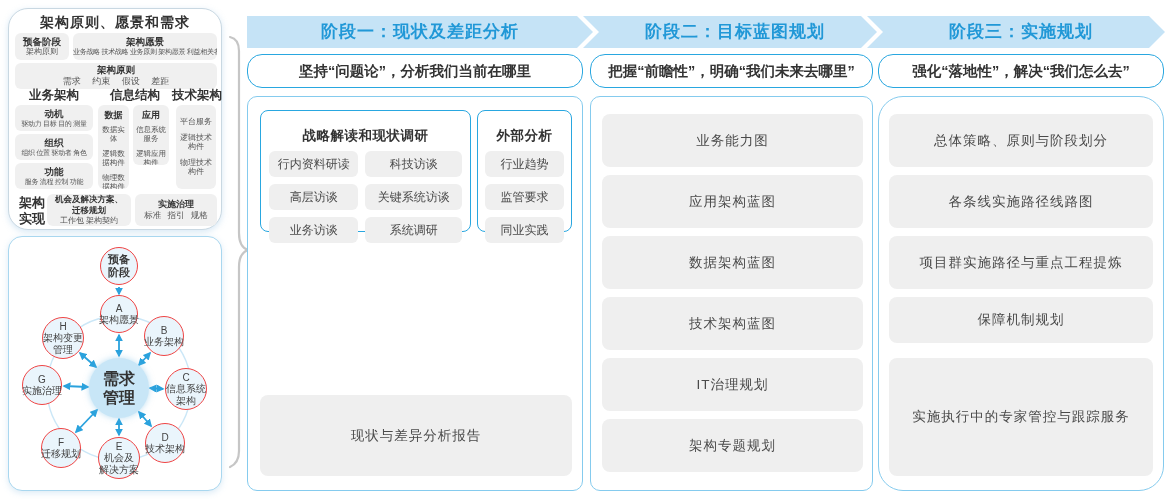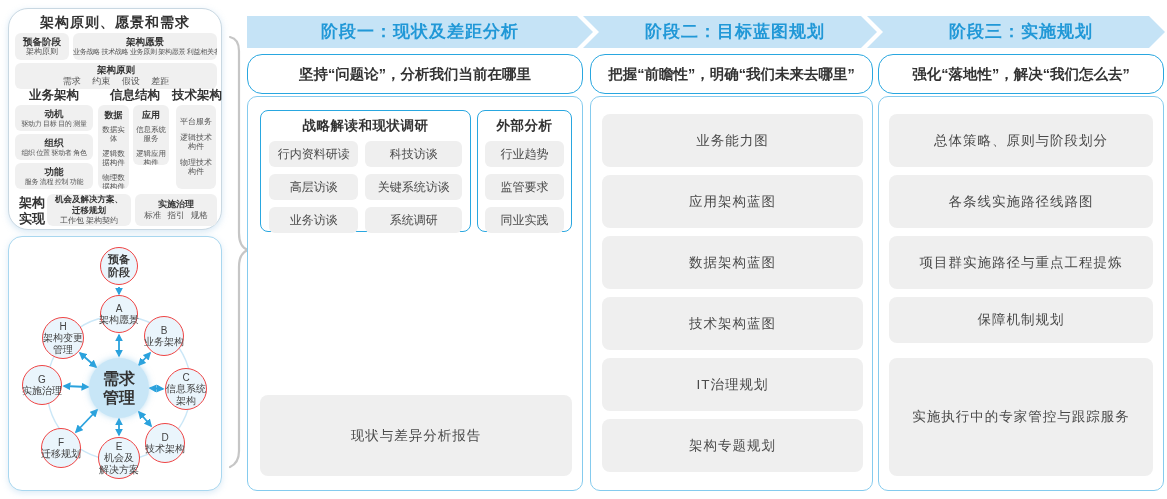--- a/index.html
+++ b/index.html
@@ -42,30 +42,30 @@
   .brace { position:absolute; left:224px; top:33px; }
 
   
   .band { position:absolute; left:247px; top:16px; width:918px; height:32px; }
   .chev { position:absolute; top:0; height:32px; background:#c5e3f6; color:#2198d7;
     font-size:17px; font-weight:bold; text-align:center; line-height:32px; letter-spacing:1px; }
   .chev.first { clip-path:polygon(0 0, calc(100% - 16px) 0, 100% 50%, calc(100% - 16px) 100%, 0 100%); }
   .chev.mid, .chev.last { clip-path:polygon(0 0, calc(100% - 16px) 0, 100% 50%, calc(100% - 16px) 100%, 0 100%, 16px 50%); padding-left:10px; }
 
   
-  .subt { position:absolute; top:54px; height:40px; background:#fff;
+  .subt { position:absolute; top:54px; height:34px; background:#fff;
     border:1.5px solid #29a7e0; border-radius:15px; display:flex;
     align-items:center; justify-content:center; font-size:14.5px; font-weight:bold; color:#333; }
 
   
   .ppanel { position:absolute; top:96px; height:395px; background:#fff;
     border:1.5px solid #85cbee; border-radius:10px; }
   .bluebox { position:absolute; background:#fff; border:1.5px solid #29a7e0; border-radius:8px; }
   .bb-title { text-align:center; font-size:13.5px; font-weight:bold; color:#333;
-    margin-top:6px; margin-bottom:6px; letter-spacing:0.5px; }
+    margin-top:16px; margin-bottom:6px; letter-spacing:0.5px; }
   .gitem { background:#efefef; border-radius:6px; color:#4a4a4a; font-size:12px;
     display:flex; align-items:center; justify-content:center; text-align:center; }
   .grid2 { display:grid; grid-template-columns:1fr 1.08fr; gap:7px; padding:0 8px; }
   .grid2 .gitem { height:26px; }
   .stack { display:flex; flex-direction:column; gap:7px; padding:0 7px; }
   .stack .gitem { height:26px; }
   .bigitem { position:absolute; background:#efefef; border-radius:8px; color:#4a4a4a;
     font-size:13.5px; display:flex; align-items:center; justify-content:center;
     text-align:center; letter-spacing:1px; }
 </style>
@@ -244,21 +244,21 @@
 
   <div class="ppanel" style="left:590px; width:283px;">
     <div class="bigitem" style="left:11px; top:17px;  width:261px; height:53px;">业务能力图</div>
     <div class="bigitem" style="left:11px; top:78px;  width:261px; height:53px;">应用架构蓝图</div>
     <div class="bigitem" style="left:11px; top:139px; width:261px; height:53px;">数据架构蓝图</div>
     <div class="bigitem" style="left:11px; top:200px; width:261px; height:53px;">技术架构蓝图</div>
     <div class="bigitem" style="left:11px; top:261px; width:261px; height:53px;">IT治理规划</div>
     <div class="bigitem" style="left:11px; top:322px; width:261px; height:53px;">架构专题规划</div>
   </div>
 
-  <div class="ppanel" style="left:878px; width:286px;">
+  <div class="ppanel" style="left:878px; width:286px;border-radius:25px;">
     <div class="bigitem" style="left:10px; top:17px;  width:264px; height:53px;">总体策略、原则与阶段划分</div>
     <div class="bigitem" style="left:10px; top:78px;  width:264px; height:53px;">各条线实施路径线路图</div>
     <div class="bigitem" style="left:10px; top:139px; width:264px; height:53px;">项目群实施路径与重点工程提炼</div>
     <div class="bigitem" style="left:10px; top:200px; width:264px; height:46px;">保障机制规划</div>
     <div class="bigitem" style="left:10px; top:261px; width:264px; height:118px;">实施执行中的专家管控与跟踪服务</div>
   </div>
 
 </div>
 
 </body></html>

